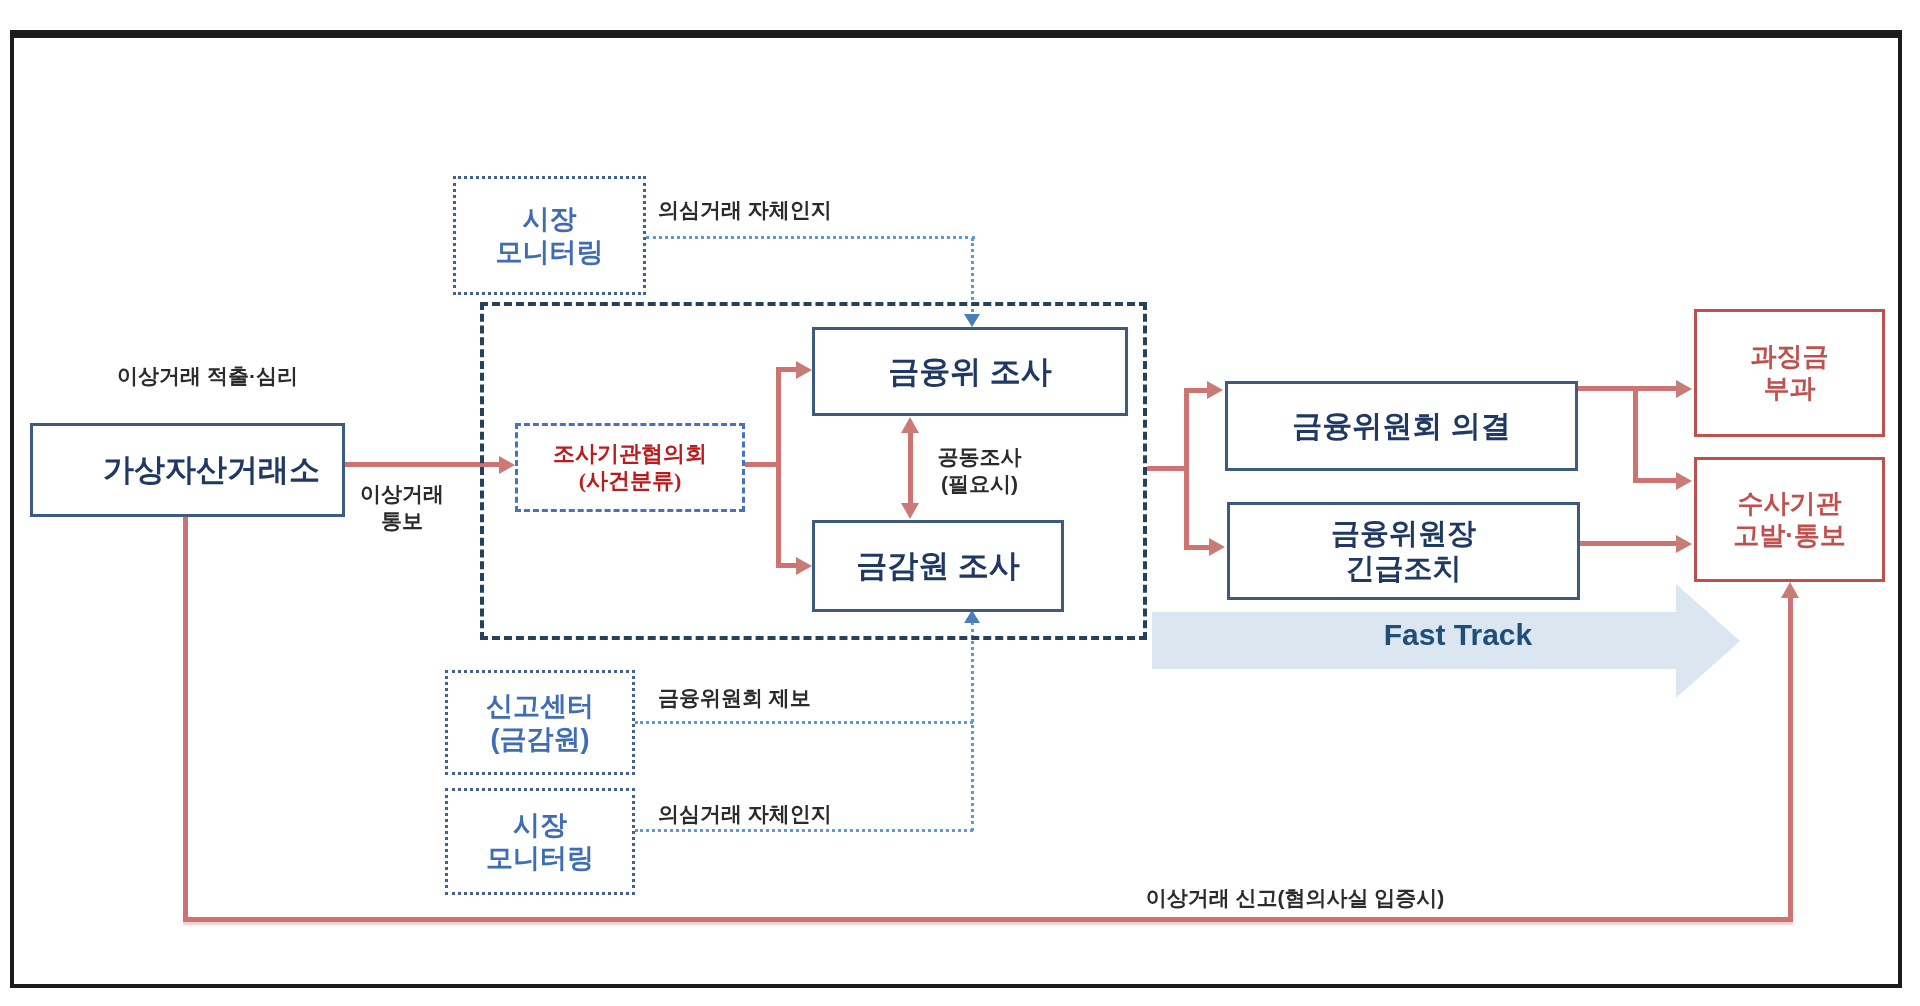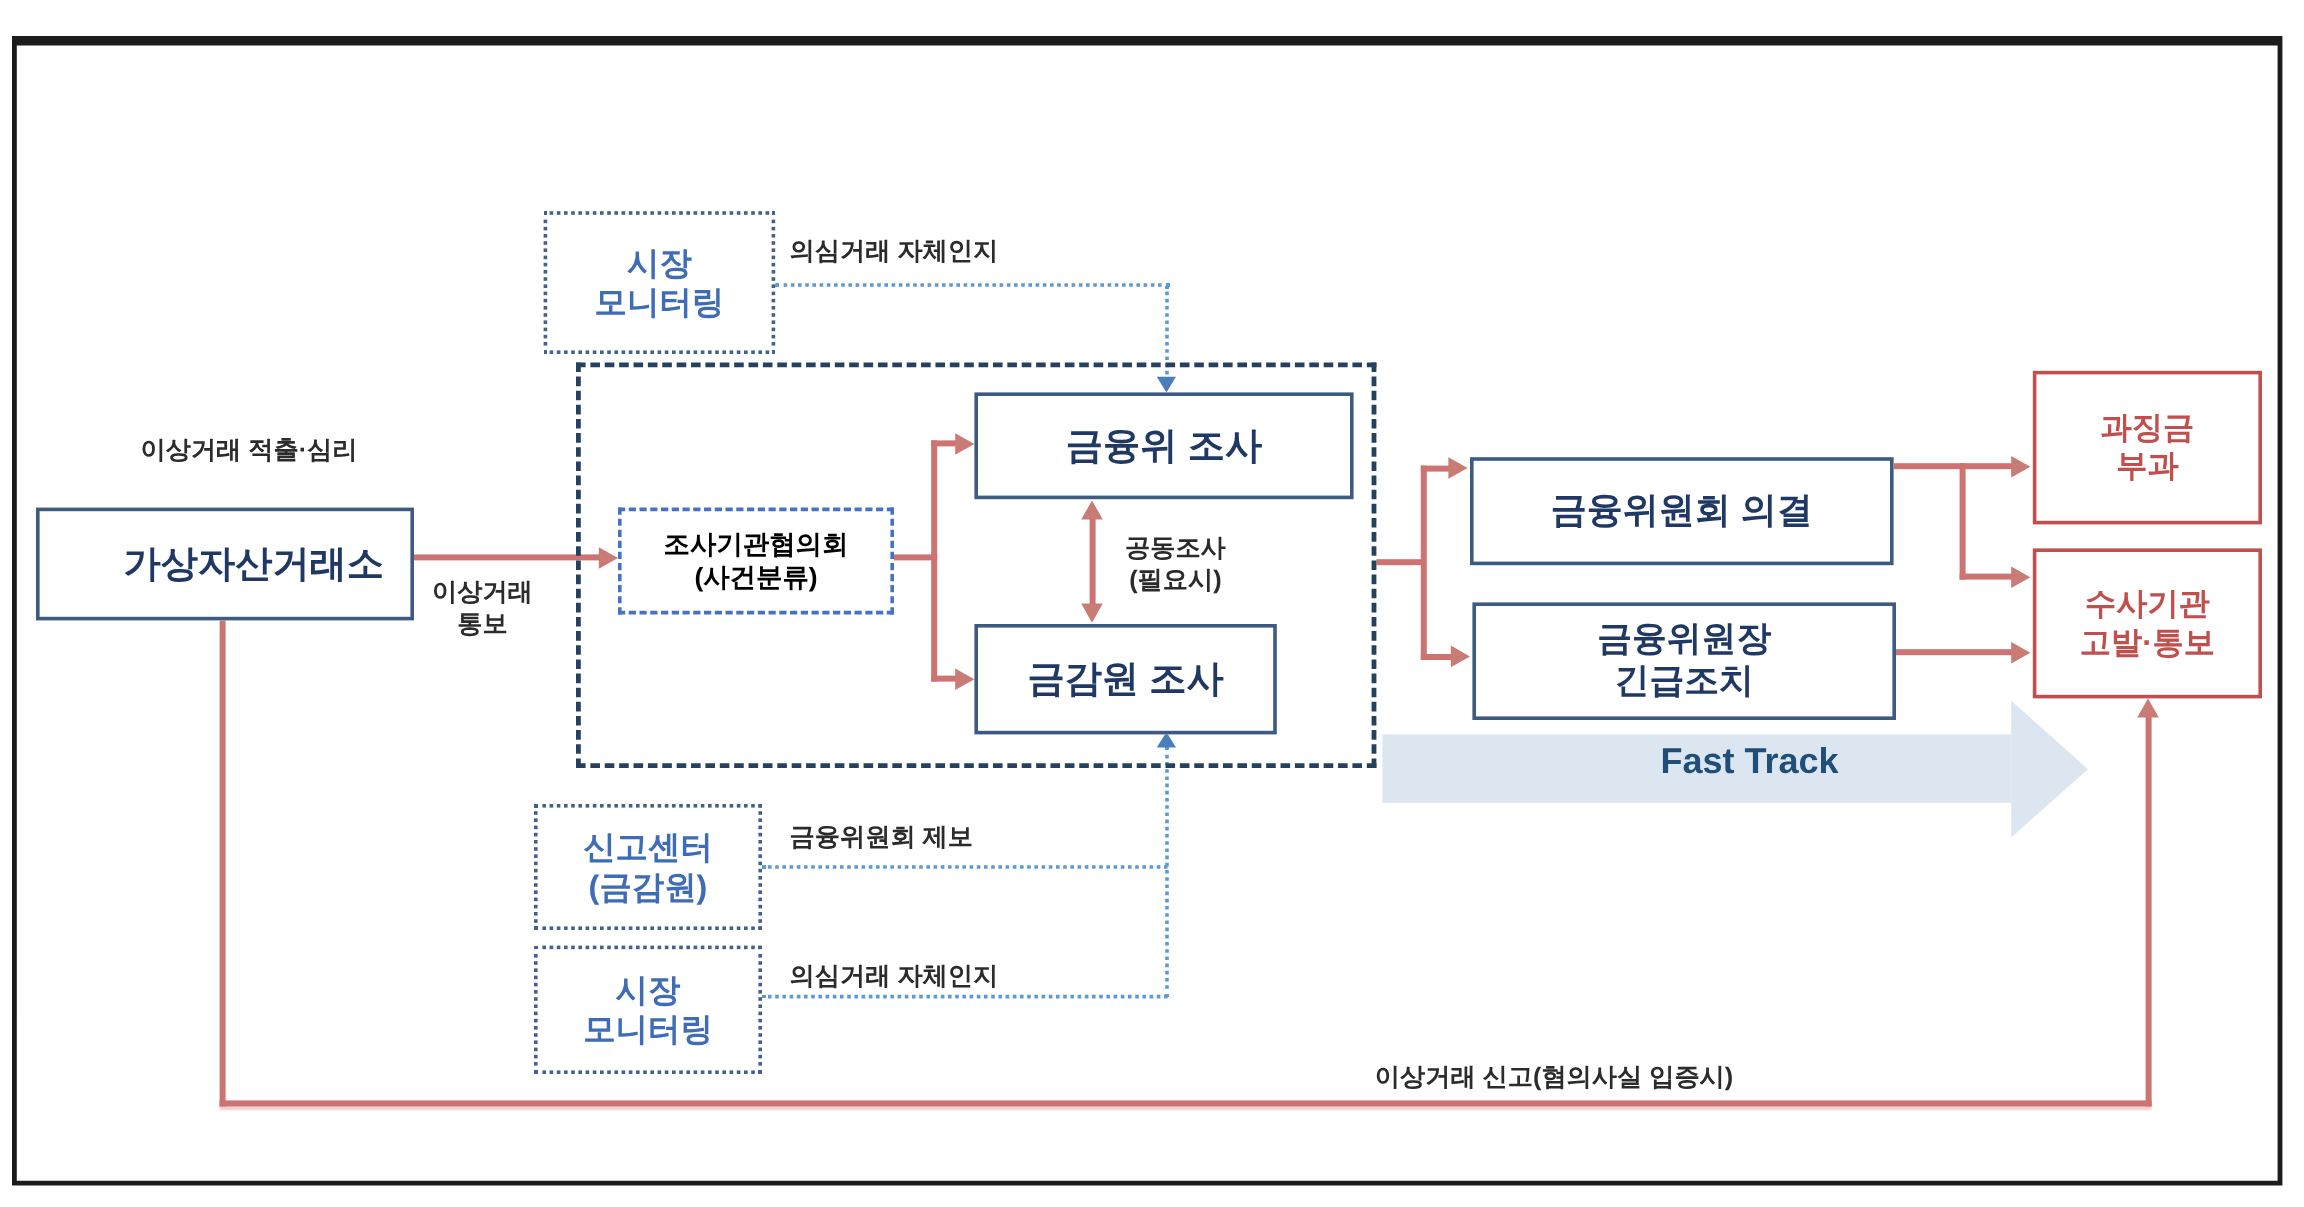--- a/index.html
+++ b/index.html
@@ -12,21 +12,21 @@
     border:4px solid #1c1c1c;border-top-width:8px;box-sizing:border-box;background:#fff;}
   .title{position:absolute;left:0;top:36px;width:1920px;text-align:center;
     font-size:42px;font-weight:bold;color:#1b1b1b;letter-spacing:4px;word-spacing:12px;}
   
   .box{position:absolute;box-sizing:border-box;background:#fff;display:flex;
     align-items:center;justify-content:center;text-align:center;font-weight:bold;
     white-space:pre-line;line-height:1.22;}
   .navy{border:3px solid #3d5a80;color:#1f3864;}
   .reds{border:3px solid #c0504d;color:#c0504d;}
   .dot{border:3px dotted #41618e;color:#3e6cb5;}
-  .dashb{border:3px dashed #4472c4;color:#000000;}
+  .dashb{border:3px dashed #4472c4;color:#b91c1c;font-family:Liberation Serif, serif;}
   .container-dashed{position:absolute;left:480px;top:302px;width:667px;height:338px;
     border:4px dashed #24425f;box-sizing:border-box;background:transparent;}
   
   .lbl{position:absolute;font-weight:bold;color:#2b2b2b;font-size:21px;
     white-space:pre-line;line-height:1.3;}
   .ctr{text-align:center;}
   
   .rl{position:absolute;background:#cd7371;}
   .shadowed{box-shadow:0 3px 2px rgba(205,115,113,0.35);}
   

